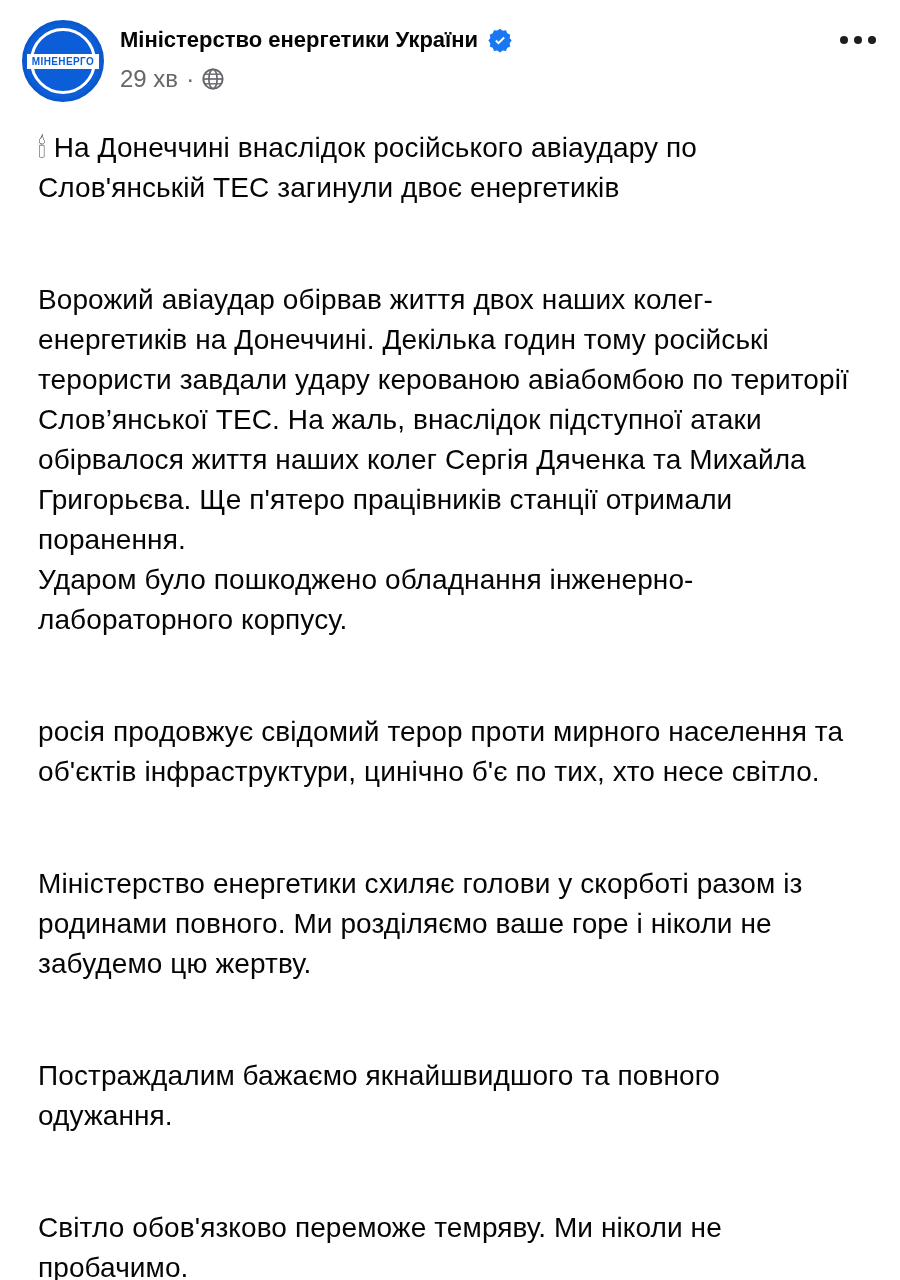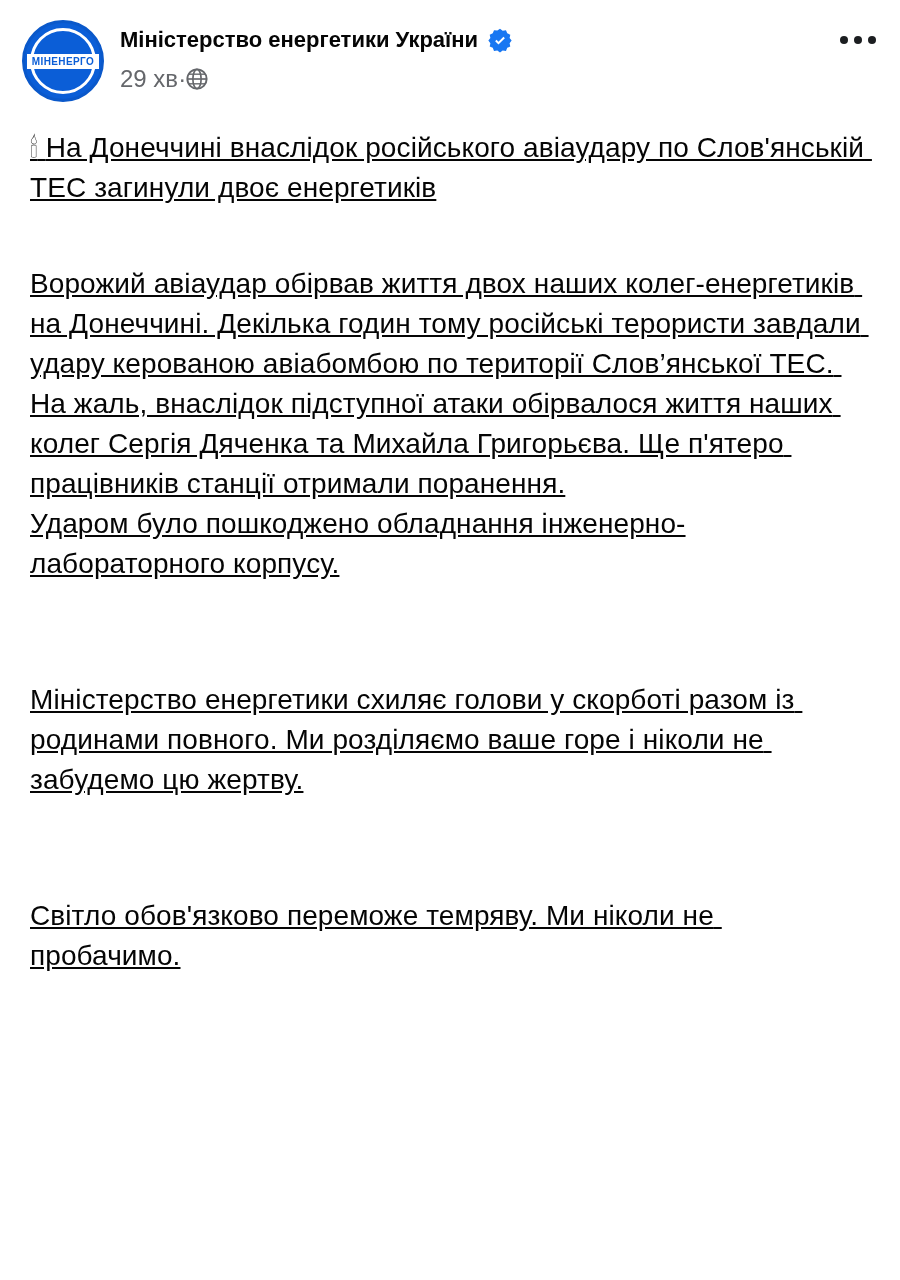--- a/index.html
+++ b/index.html
@@ -79,20 +79,21 @@
   }
   .verified {
     width: 26px;
     height: 26px;
     flex: 0 0 auto;
     display: block;
   }
   .meta-row {
     display: flex;
     align-items: center;
+    gap: 8px;
     margin-top: 7px;
   }
   .timestamp {
     font-size: 24px;
     line-height: 28px;
     color: #65676b;
   }
   .dot-sep {
     font-size: 24px;
     line-height: 28px;
@@ -124,23 +125,22 @@
   
   .post-body {
     margin-top: 26px;
     font-size: 28px;
     line-height: 40px;
     color: #050505;
     letter-spacing: 0.1px;
     word-wrap: break-word;
   }
   .post-body .para {
-    margin: 8px;
+    margin: 16px;
     white-space: pre-wrap;
-    text-decoration: underline;
   }
   .post-body .spacer {
     height: 40px;
   }
   .headline {
     font-weight: 400;
   }
   .emoji {
     font-size: 27px;
   }
@@ -184,20 +184,22 @@
       <span></span>
     </div>
   </div>
 
   <div class="post-body">
     <p class="para headline"><span class="emoji">🕯</span> <span>На Донеччині внаслідок російського авіаудару по Слов'янській ТЕС загинули двоє енергетиків</span></p>
     <div class="spacer"></div>
     <p class="para">Ворожий авіаудар обірвав життя двох наших колег-енергетиків на Донеччині. Декілька годин тому російські терористи завдали удару керованою авіабомбою по території Слов’янської ТЕС. На жаль, внаслідок підступної атаки обірвалося життя наших колег Сергія Дяченка та Михайла Григорьєва. Ще п'ятеро працівників станції отримали поранення.
 Ударом було пошкоджено обладнання інженерно-лабораторного корпусу.</p>
     <div class="spacer"></div>
+    <p class="para">росія продовжує свідомий терор проти мирного населення та об'єктів інфраструктури, цинічно б'є по тих, хто несе світло.</p>
     <div class="spacer"></div>
     <p class="para">Міністерство енергетики схиляє голови у скорботі разом із родинами повного. Ми розділяємо ваше горе і ніколи не забудемо цю жертву.</p>
     <div class="spacer"></div>
+    <p class="para">Постраждалим бажаємо якнайшвидшого та повного одужання.</p>
     <div class="spacer"></div>
     <p class="para">Світло обов'язково переможе темряву. Ми ніколи не пробачимо.</p>
   </div>
 
 </div>
 
 </body></html>

